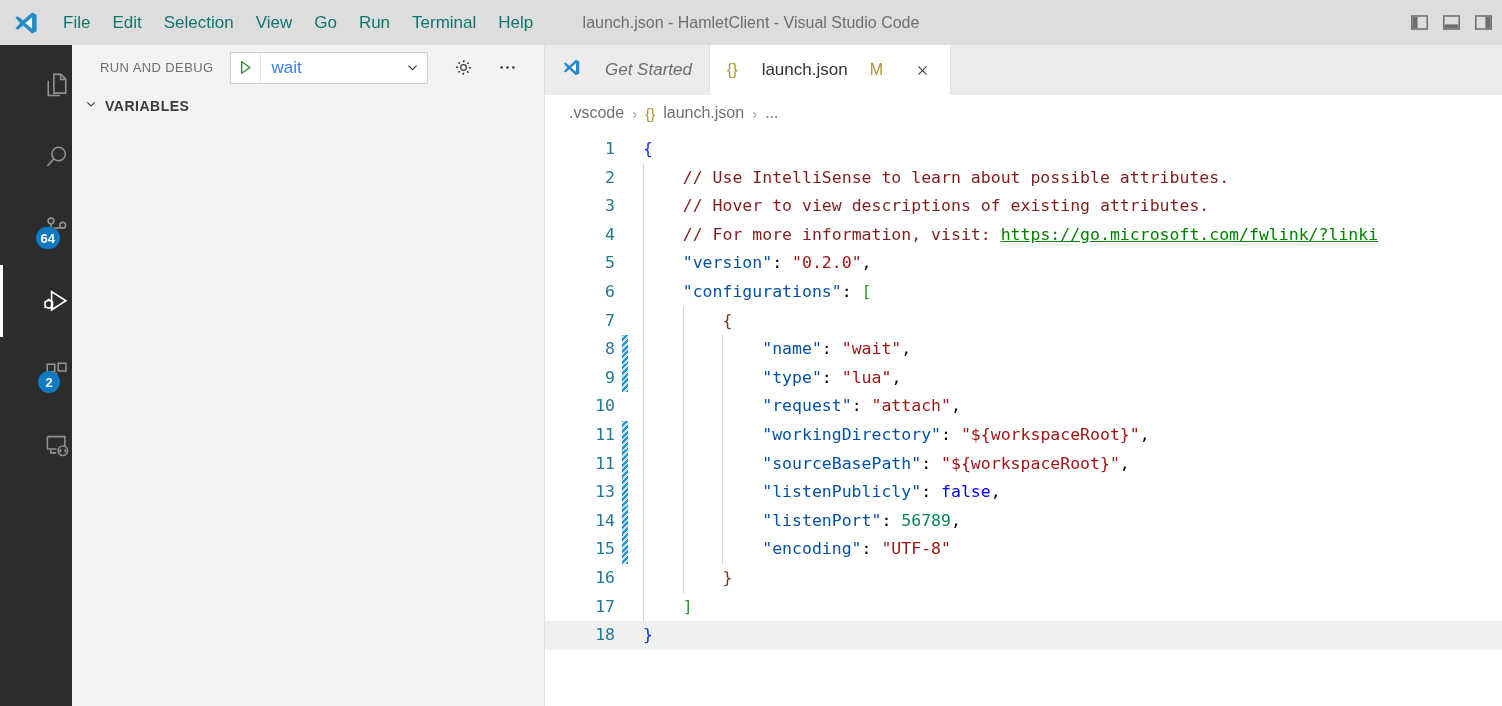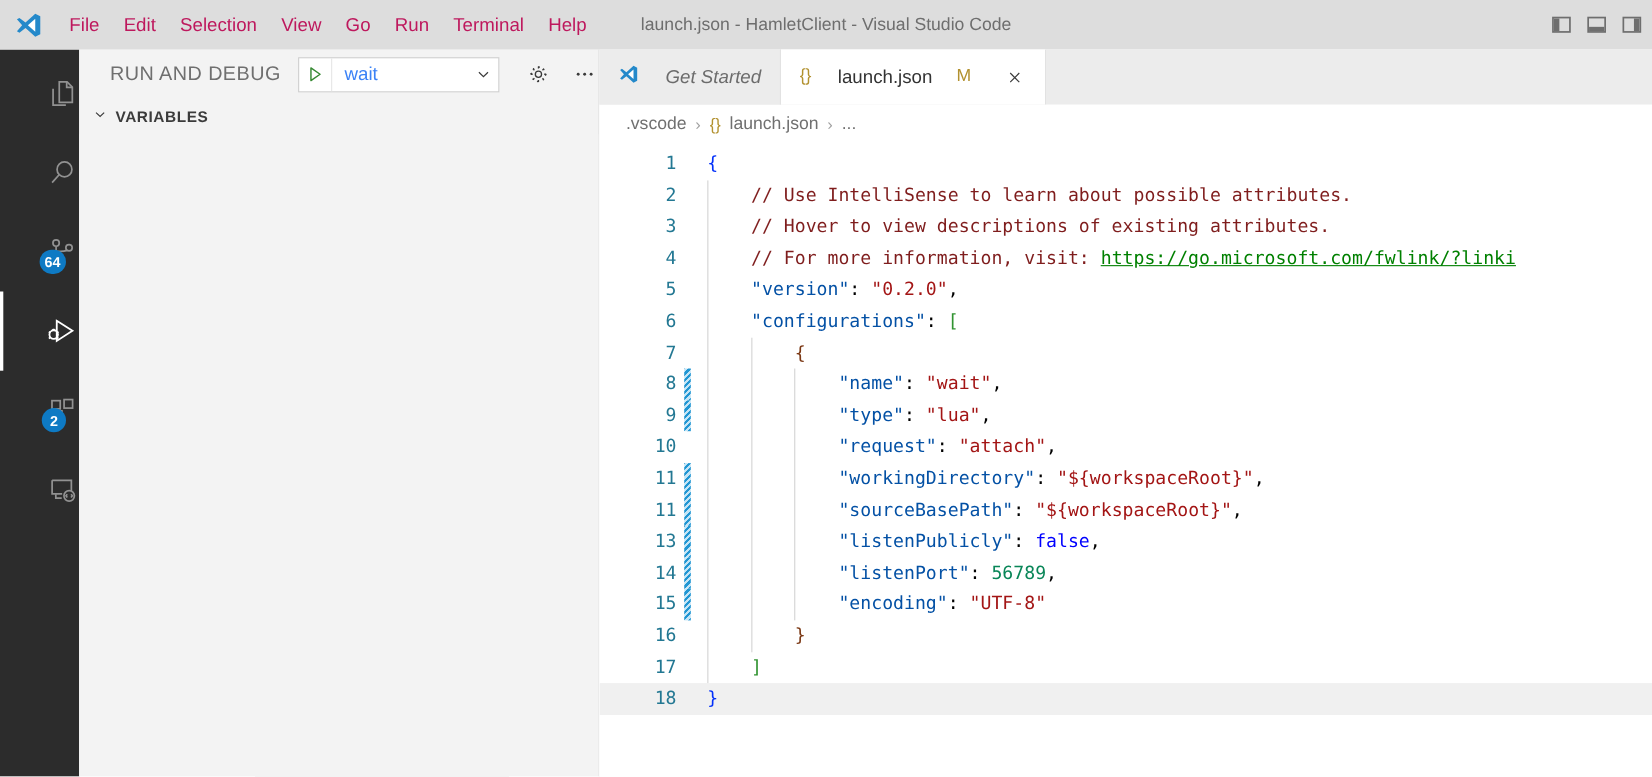--- a/index.html
+++ b/index.html
@@ -20,21 +20,21 @@
     position: relative;
     color: #616161;
     font-size: 17px;
   }
   .vs-logo { width: 52px; display: flex; align-items: center; justify-content: center; }
   .vs-logo svg { display: block; }
   .menubar { display: flex; align-items: center; gap: 0px; }
   .menu-item {
     padding: 4px 11px;
     font-size: 17px;
-    color: #be185d;
+    color: #0f766e;
     cursor: default;
     white-space: nowrap;
   }
   .window-title {
     position: absolute; left: 0; right: 0;
     text-align: center;
     font-size: 16px;
     color: #6e6e6e;
     pointer-events: none;
     white-space: nowrap;
@@ -93,21 +93,21 @@
     border-right: 1px solid #e0e0e0;
     display: flex; flex-direction: column;
   }
   .sidebar-header {
     height: 45px; min-height: 45px;
     display: flex; align-items: center;
     padding-left: 28px;
     gap: 10px;
   }
   .sidebar-title {
-    font-size: 18px;
+    font-size: 13px;
     letter-spacing: 0.4px;
     color: #6f6f6f;
     text-transform: uppercase;
     white-space: nowrap;
   }
   .debug-select {
     display: flex; align-items: center;
     background: #ffffff;
     border: 1px solid #cecece;
     height: 32px;

